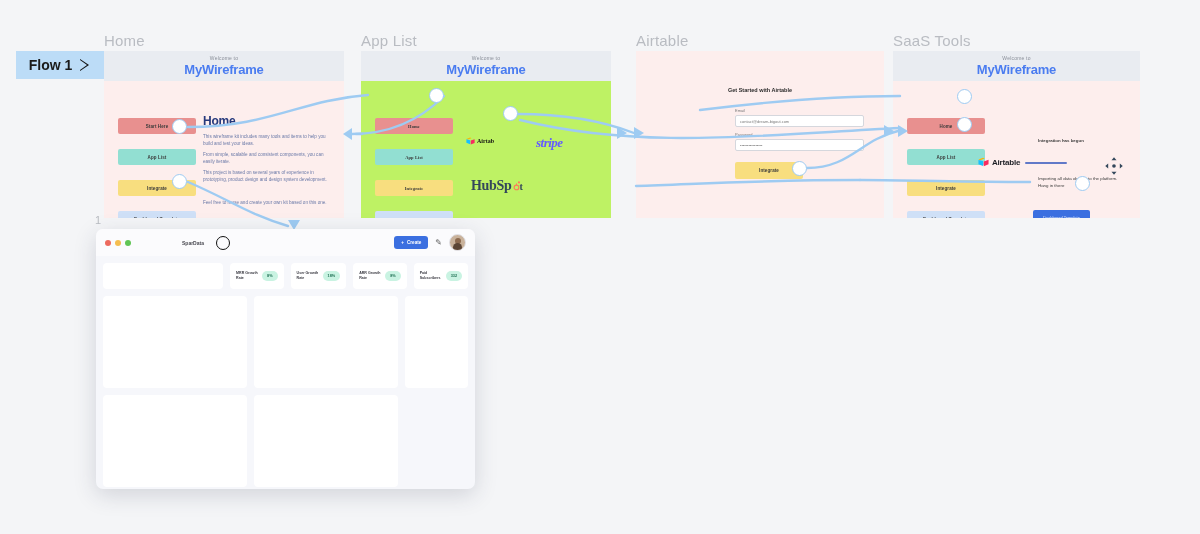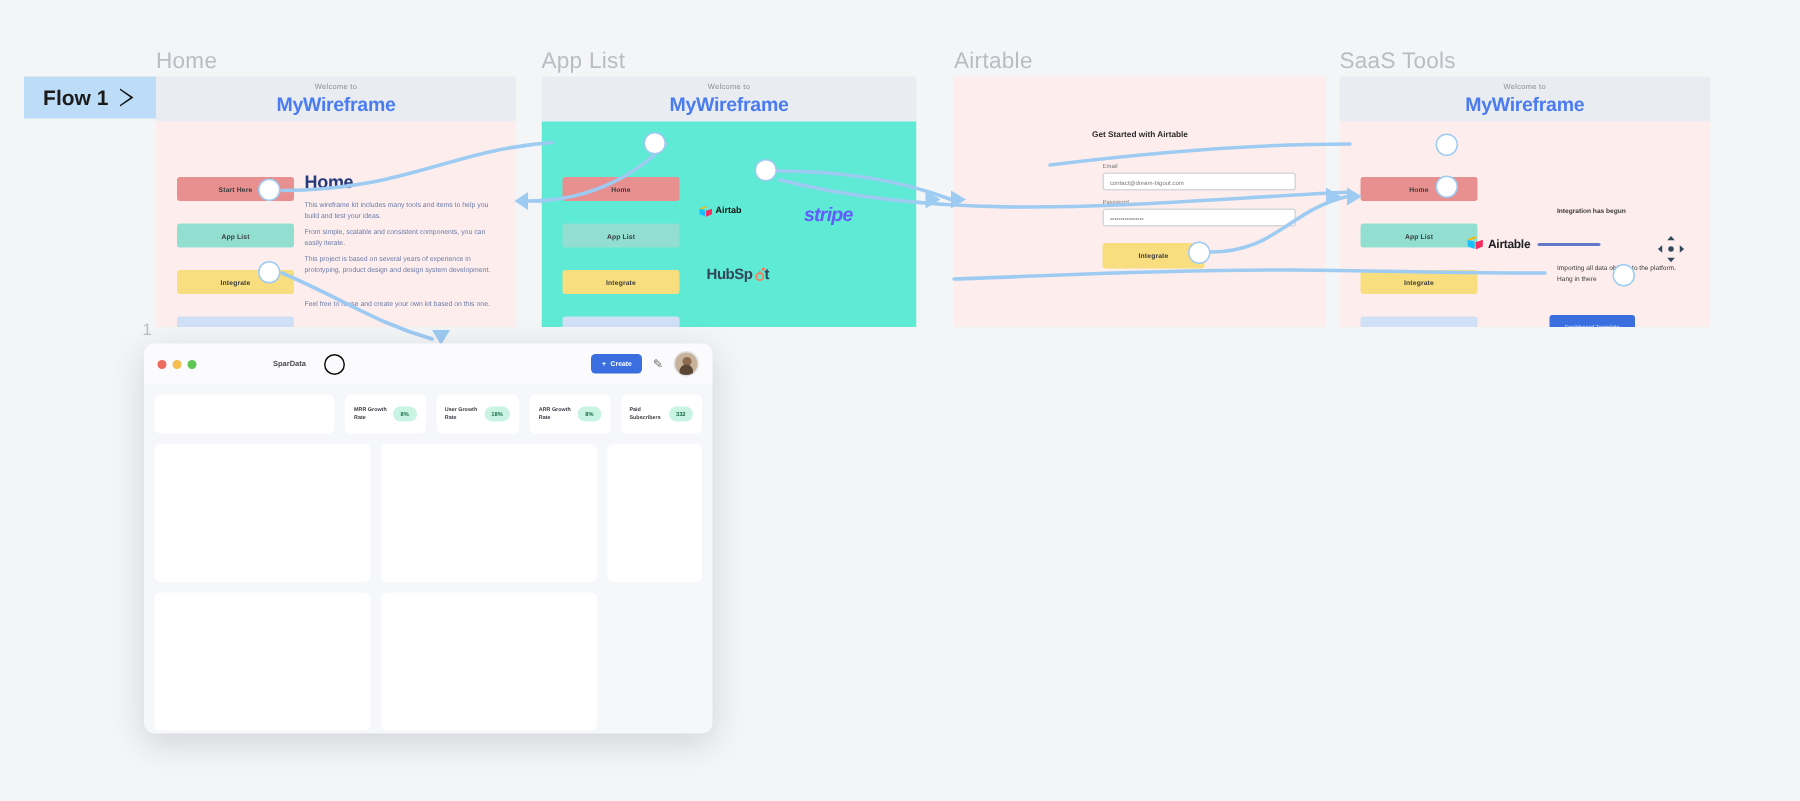--- a/index.html
+++ b/index.html
@@ -40,21 +40,21 @@
 
   
   .frame{position:absolute;overflow:hidden;}
   .frame-hdr{
     background:#e9ecf1;height:30px;display:flex;flex-direction:column;
     align-items:center;justify-content:center;
   }
   .welcome{font-size:5px;color:#8a8f99;letter-spacing:.2px;margin-bottom:1px;}
   .brand{font-size:13px;color:#4a7cf0;font-weight:700;letter-spacing:-.2px;}
   .frame-body{background:#fdeeed;height:100%;position:relative;}
-  .frame-body.white{background:#5eead4;}
+  .frame-body.white{background:#bef264;font-family:Liberation Serif, serif;}
 
   .wbtn{
     height:16px;border-radius:2px;display:flex;align-items:center;
     justify-content:center;font-size:4.5px;color:#3a3a3a;font-weight:600;
     letter-spacing:.1px;position:absolute;left:14px;width:78px;
   }
   .wbtn.c-red{background:#e8908f;}
   .wbtn.c-teal{background:#92dfd2;}
   .wbtn.c-yellow{background:#f8de7f;}
   .wbtn.c-blue{background:#cfe0f7;}
@@ -209,21 +209,21 @@
           <path d="M11 8.4 1 6v9.2l10 4z" fill="#18bfff"></path>
           <path d="M23 5.6 12.6 9.3v10.5L23 15.6z" fill="#f82b60"></path>
           <path d="M12 1.3 22.5 5 12 9.1 5 6.2z" fill="#2ecc71" opacity=".0"></path>
         </svg>
         <span style="font-size:6px;font-weight:700;color:#111">Airtab</span>
       </div>
 
       <div style="position:absolute;left:175px;top:54px;font-size:13px;font-weight:700;color:#635bff;font-style:italic;letter-spacing:-.5px">stripe</div>
 
       <div style="position:absolute;left:110px;top:97px;display:flex;align-items:center">
-        <span style="font-size:10px;font-weight:700;color:#33475b;letter-spacing:-.3px">HubSp</span>
+        <span style="font-size:14px;font-weight:700;color:#33475b;letter-spacing:-.3px">HubSp</span>
         <svg width="9" height="10" viewBox="0 0 12 14" style="margin-left:0px;margin-top:-1px">
           <circle cx="6" cy="9" r="3.3" fill="none" stroke="#ff7a59" stroke-width="1.6"></circle>
           <circle cx="9.4" cy="2" r="1.5" fill="#ff7a59"></circle>
           <path d="M6 5.7V3.2" stroke="#ff7a59" stroke-width="1.2"></path>
         </svg>
         <span style="font-size:10px;font-weight:700;color:#33475b;letter-spacing:-.3px;margin-left:-1px">t</span>
       </div>
     </div>
   </div>
   <div class="hotspot" style="left:429px;top:88px"></div>

